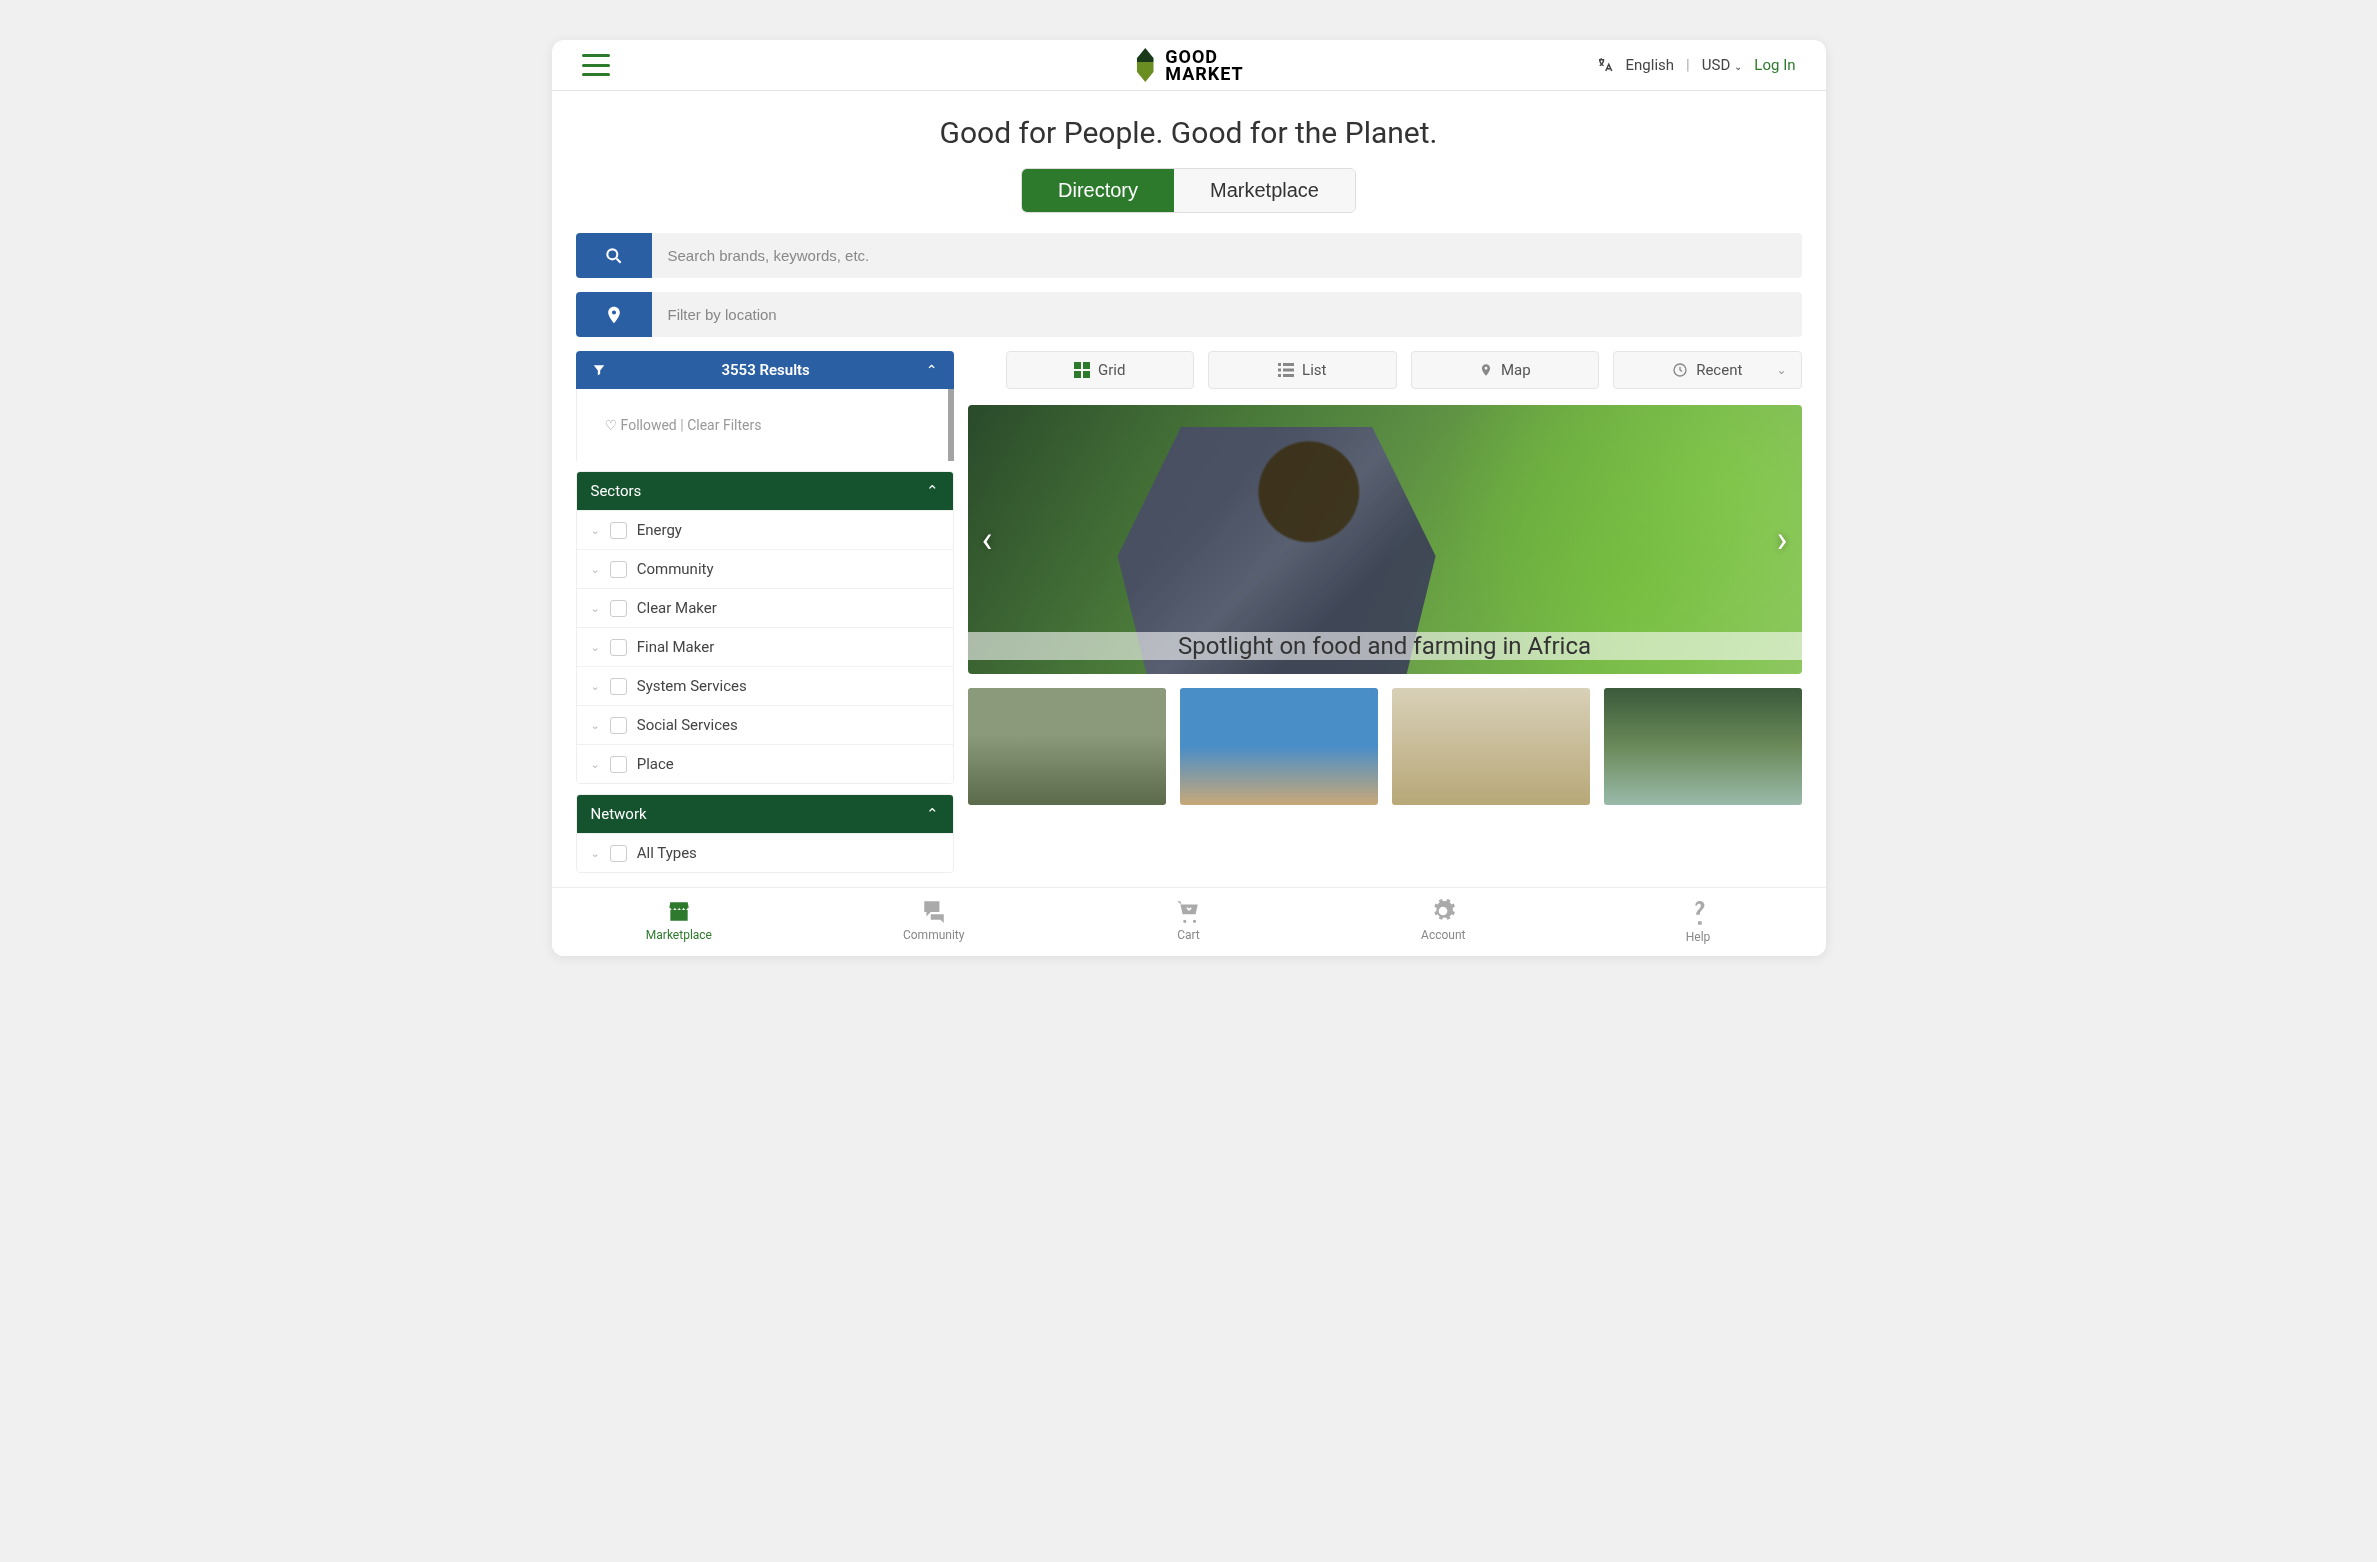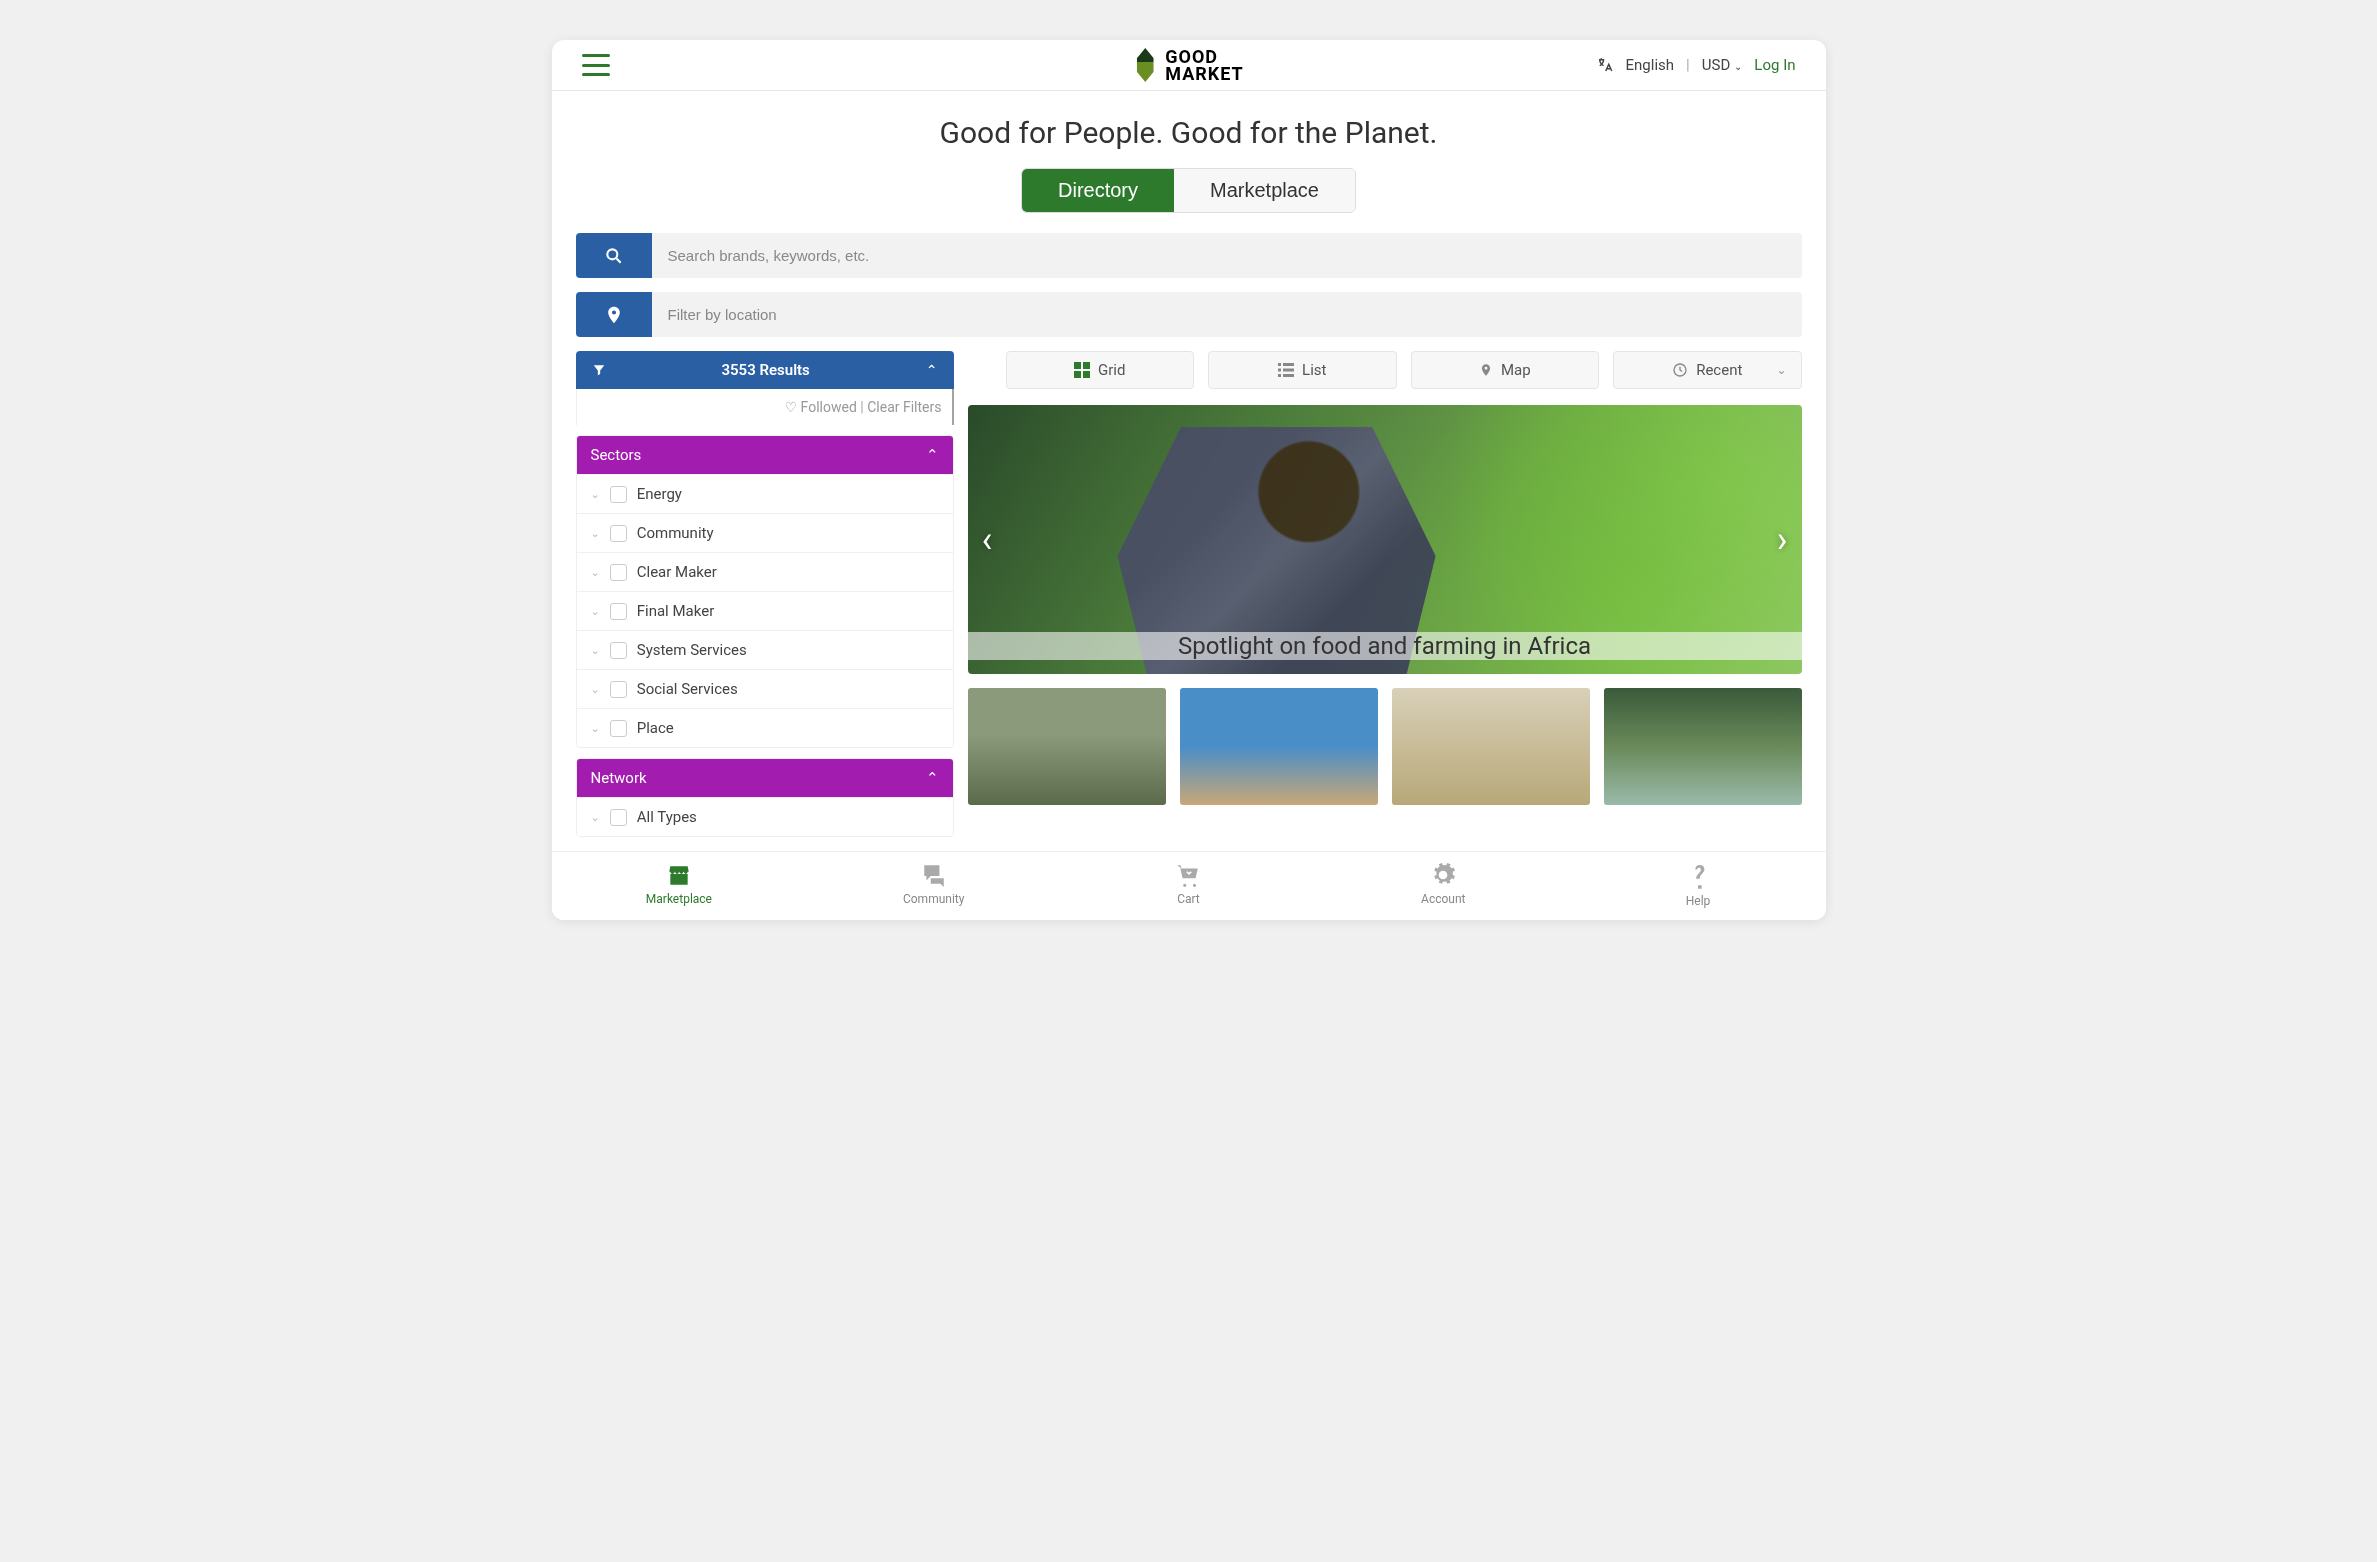--- a/index.html
+++ b/index.html
@@ -66,27 +66,27 @@
 .content { display: flex; gap: 14px; padding: 0 24px 14px; }
 .sidebar { width: 378px; flex-shrink: 0; }
 .results-bar {
   background: #2b5fa4; color: #fff; display: flex; align-items: center;
   justify-content: space-between; padding: 10px 16px; border-radius: 4px 4px 0 0;
 }
 .results-bar .filter-icon { font-size: 14px; }
 .results-bar .count { font-weight: 600; font-size: 15px; }
 .results-bar .chev { font-size: 14px; cursor: pointer; }
 .filter-links {
-  background: #fff; text-align: right; padding: 10px; color: #999;
-  font-size: 14px; border-left: 1px solid #eee; border-right: 2px solid #a3a3a3;
+  background: #fff; text-align: left; padding: 28px; color: #999;
+  font-size: 14px; border-left: 1px solid #eee; border-right: 6px solid #a3a3a3;
 }
 .filter-links span { cursor: pointer; }
 .panel { margin-top: 10px; border: 1px solid #eee; border-radius: 4px; overflow: hidden; }
 .panel-hd {
-  background: #a21caf; color: #fff; padding: 10px 14px;
+  background: #14532d; color: #fff; padding: 10px 14px;
   display: flex; justify-content: space-between; align-items: center;
   font-size: 15px; cursor: pointer;
 }
 .panel-body { background: #fff; }
 .filter-item {
   display: flex; align-items: center; gap: 10px;
   padding: 10px 14px; border-top: 1px solid #f0f0f0;
   font-size: 15px; color: #444;
 }
 .filter-item .exp { color: #bbb; font-size: 11px; cursor: pointer; }

